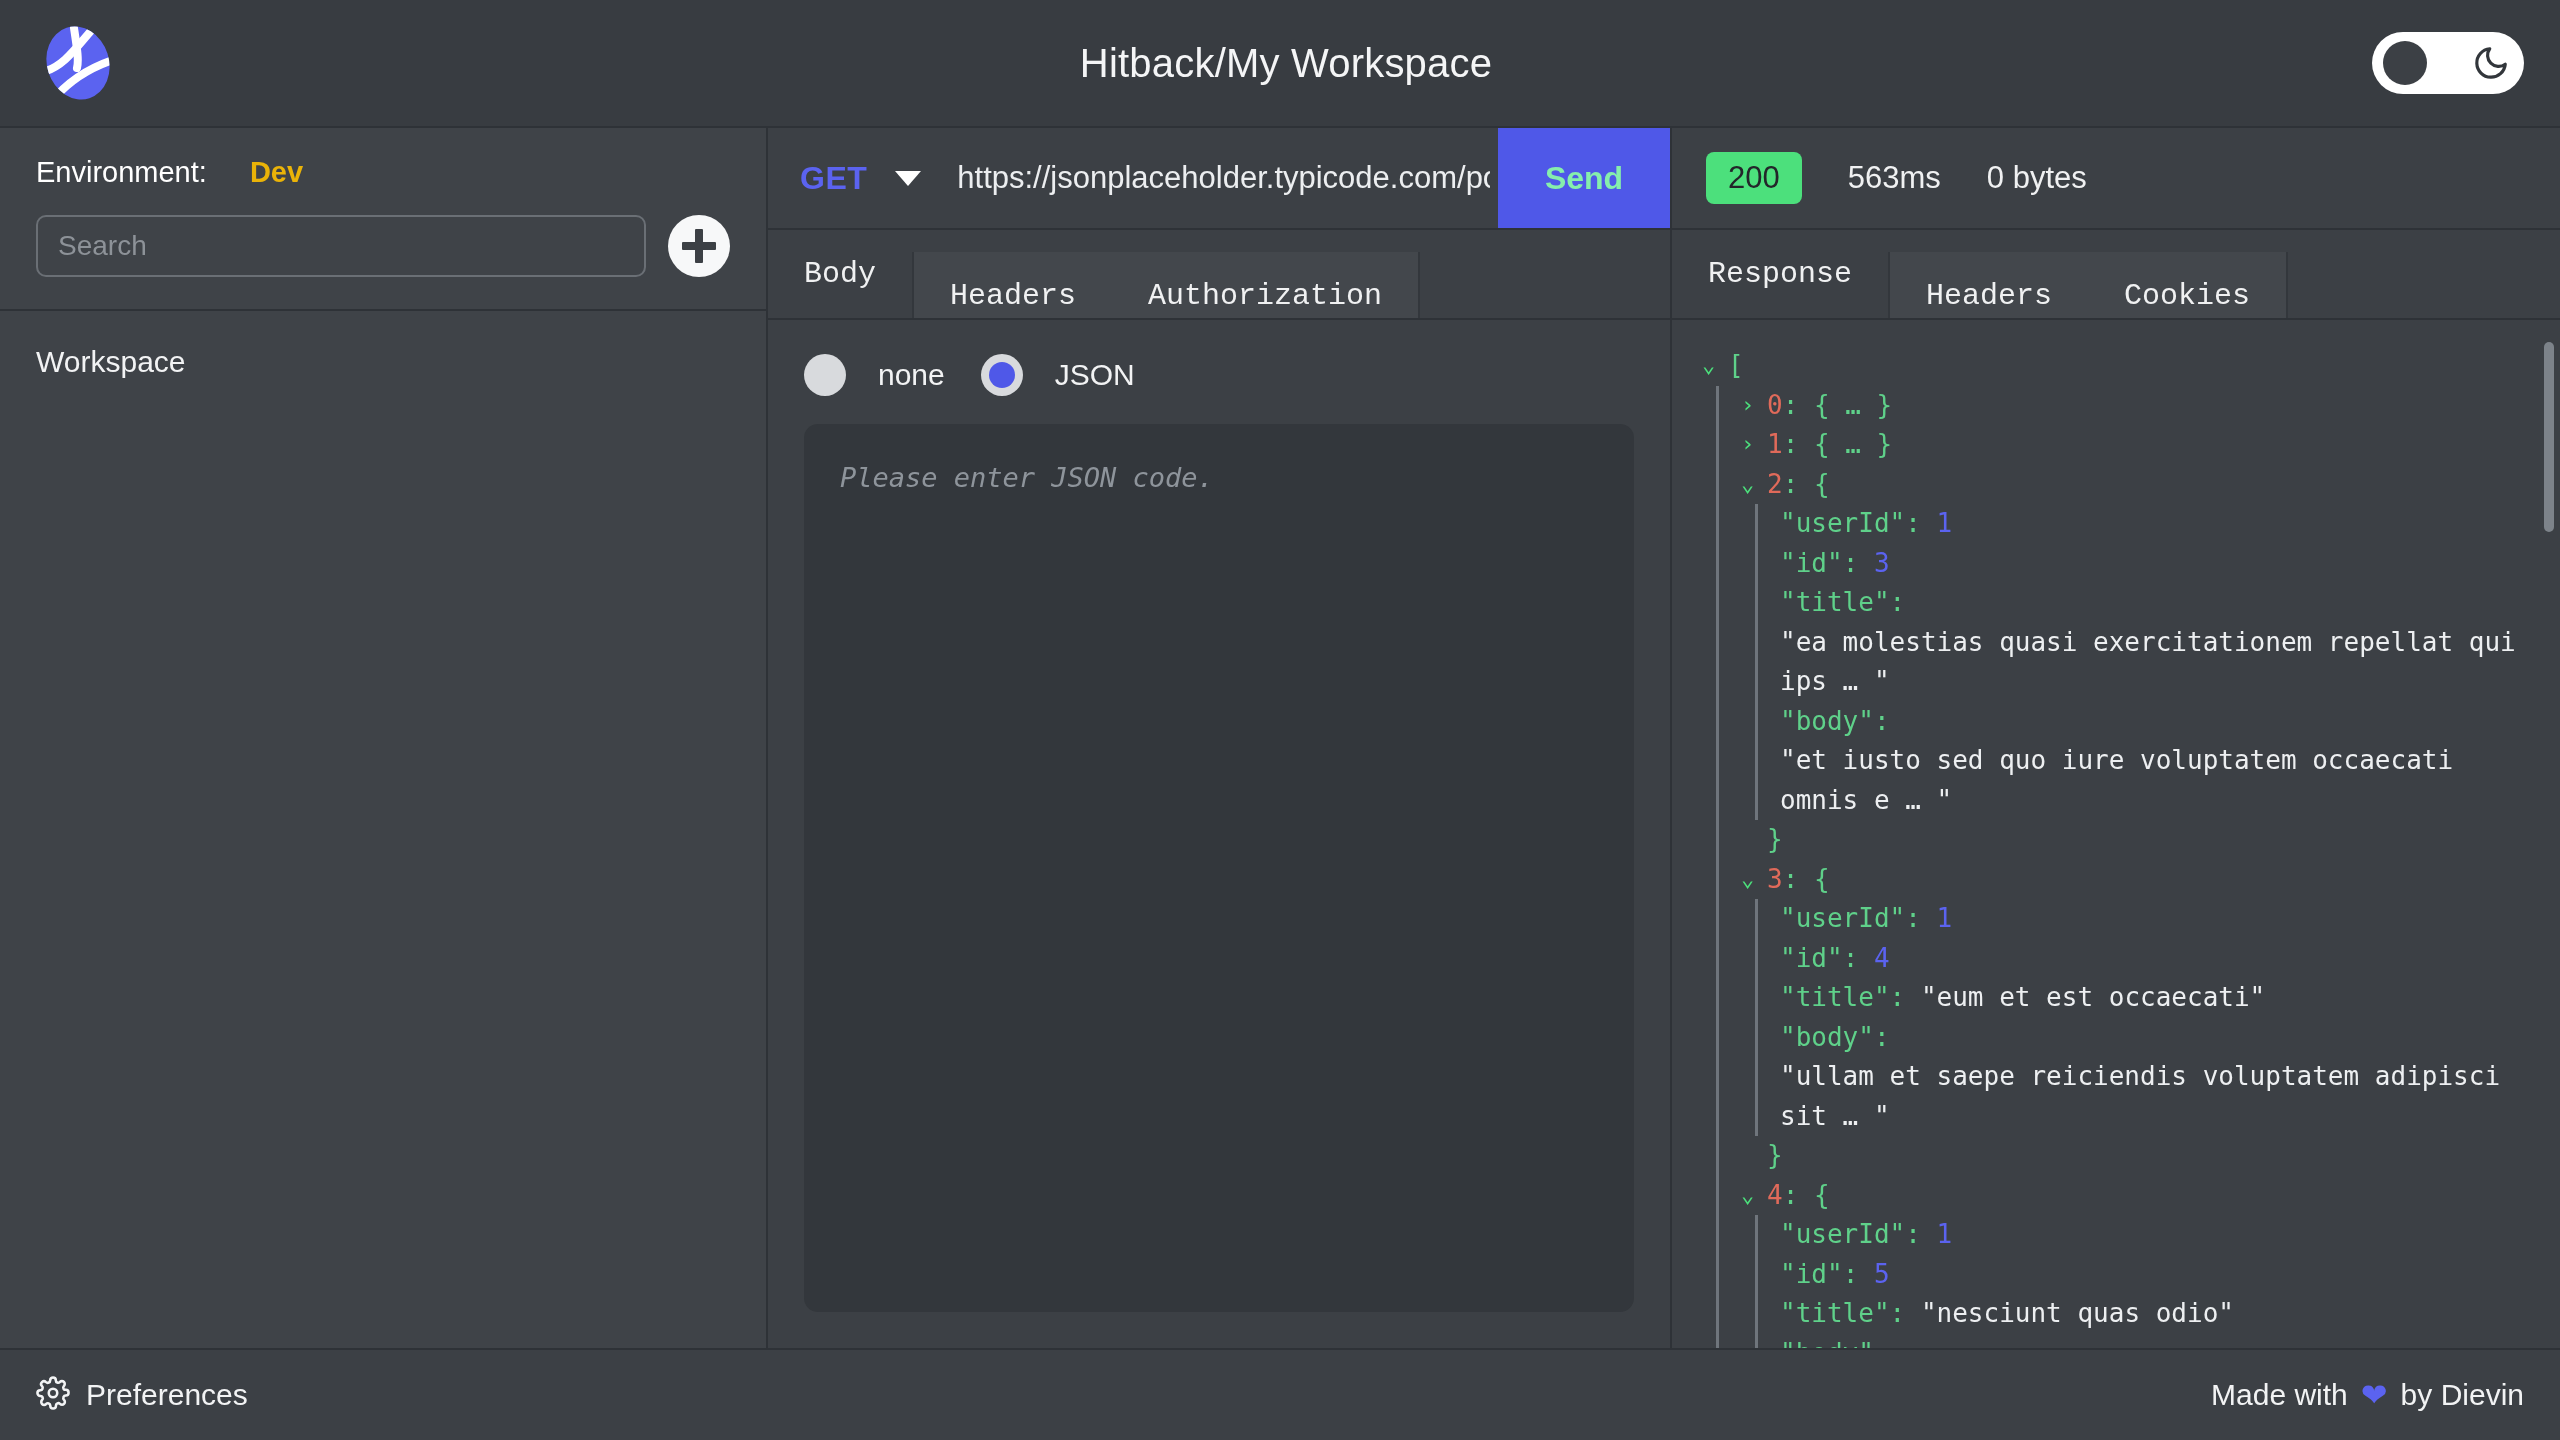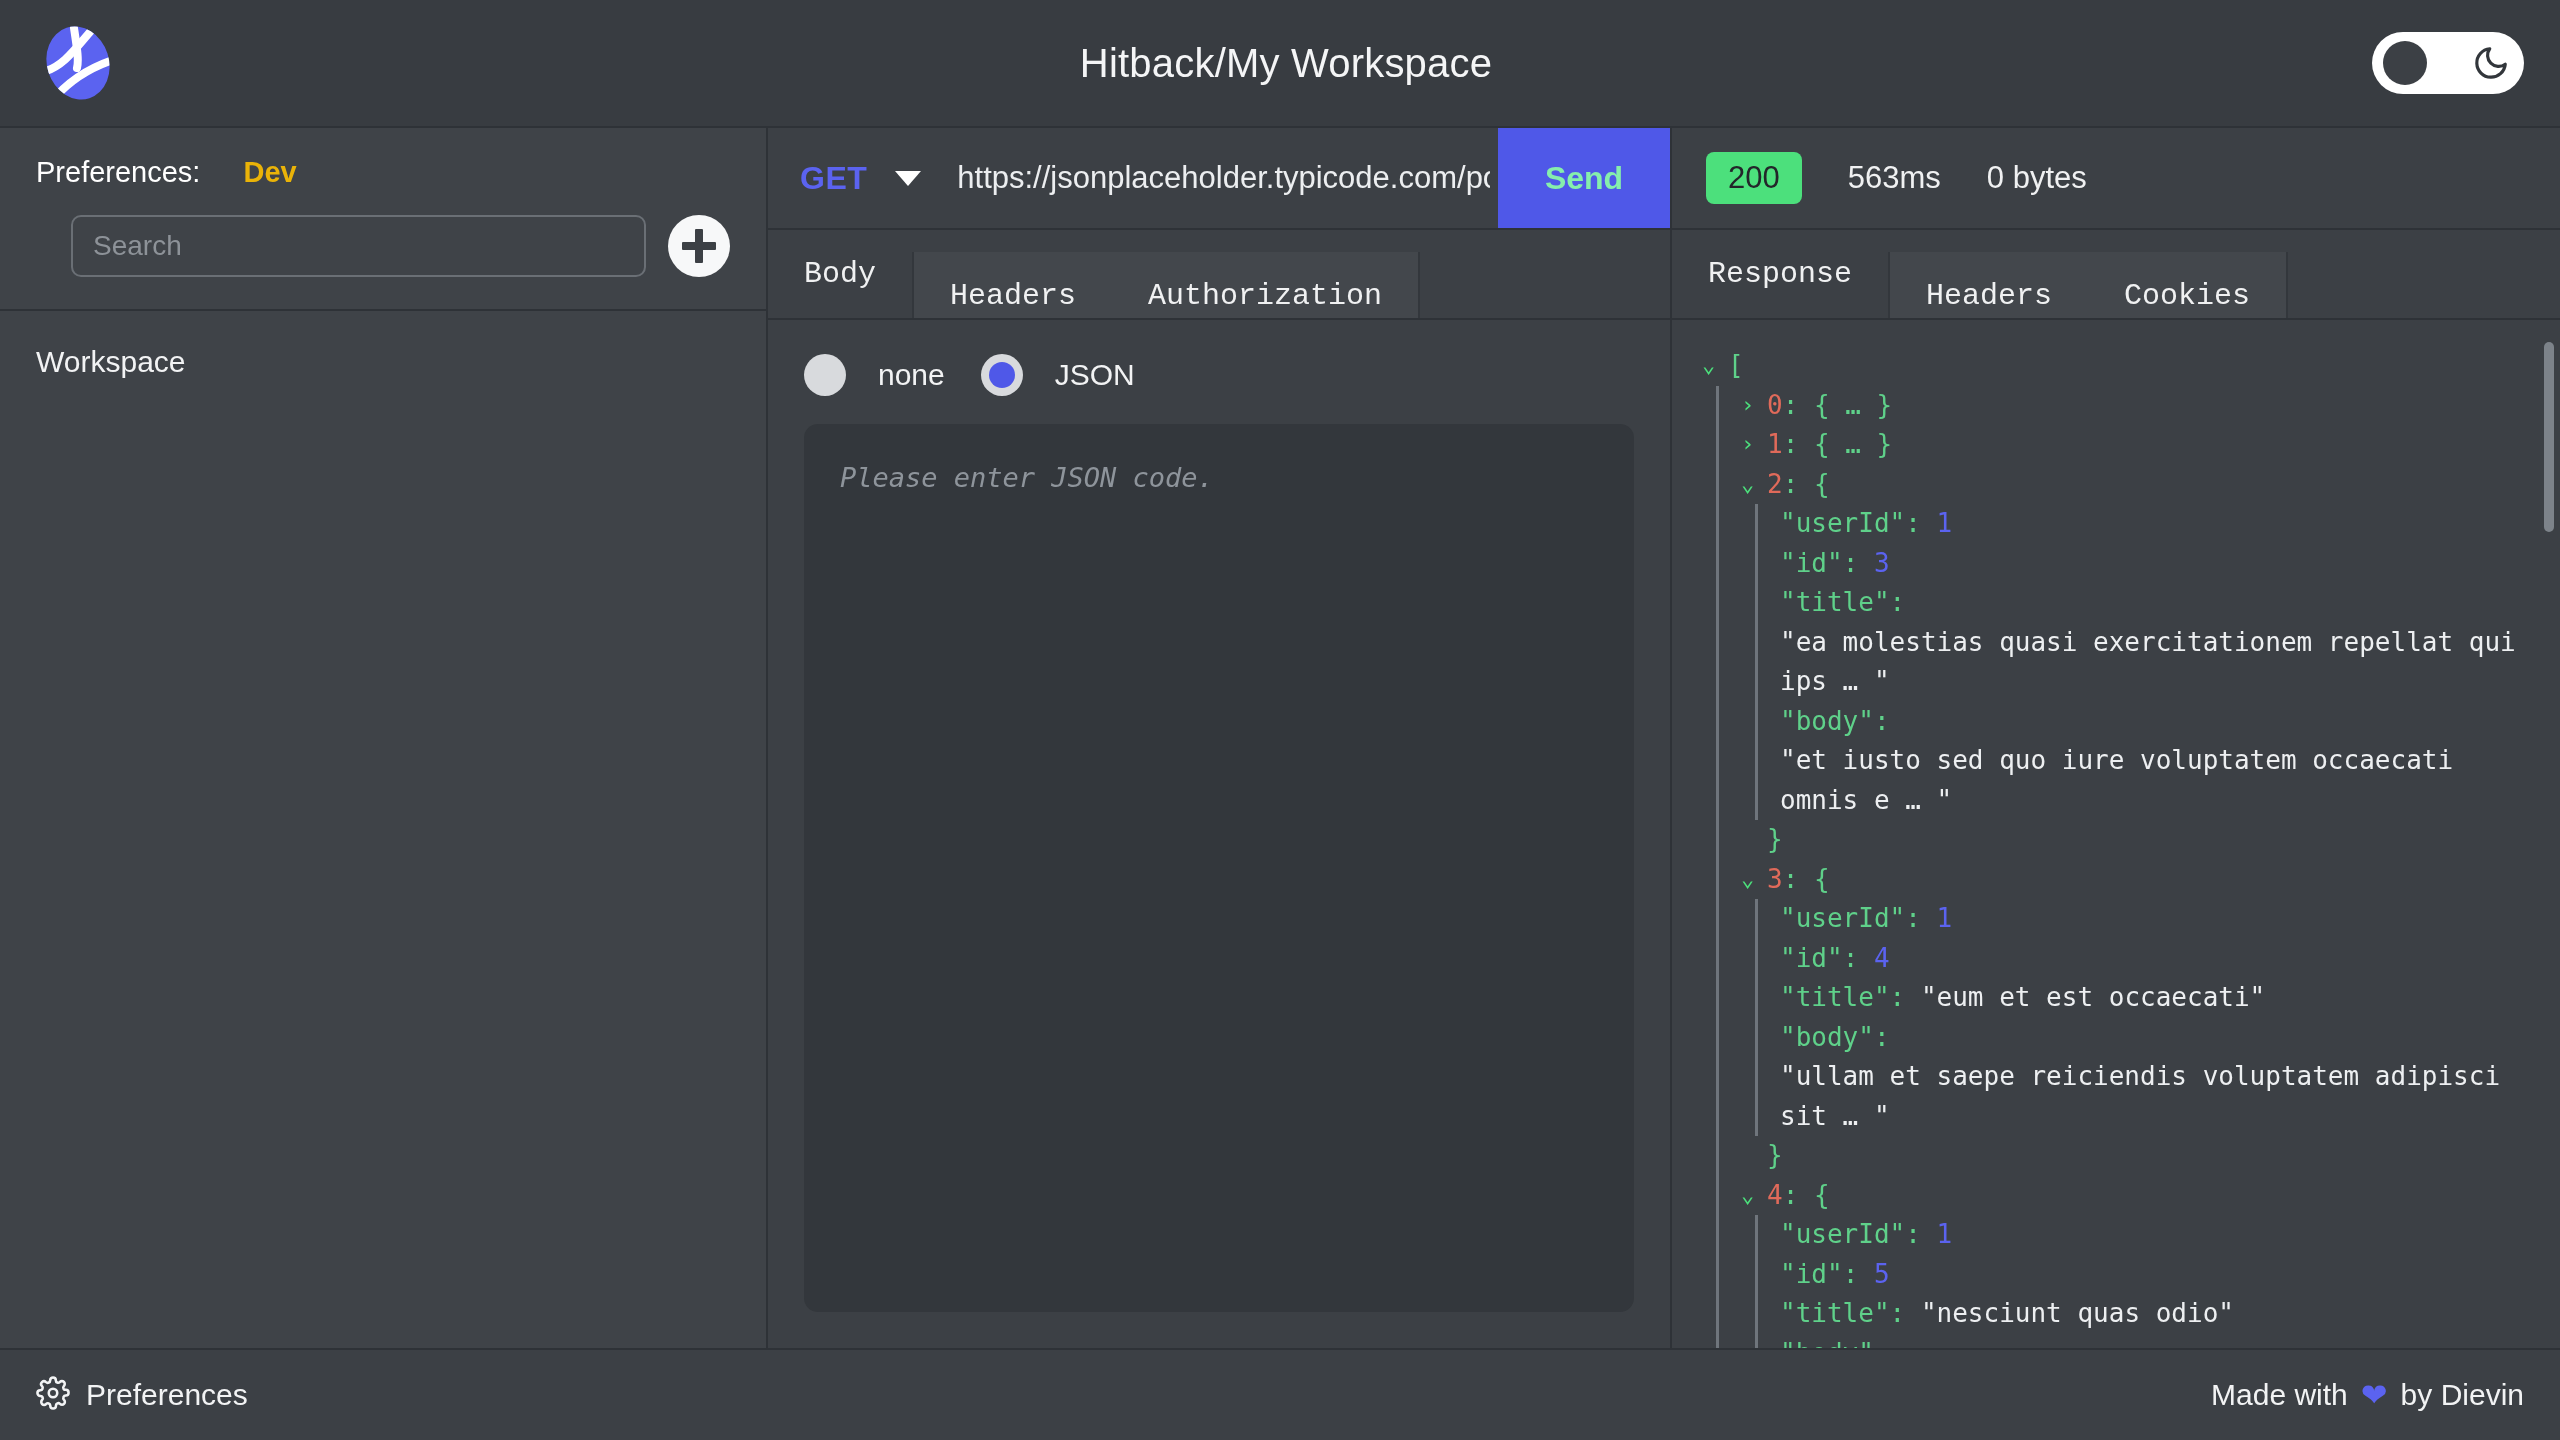--- a/index.html
+++ b/index.html
@@ -46,21 +46,21 @@
     display: flex; flex-direction: column;
   }
   .sidebar-top { padding: 28px 36px 32px 36px; border-bottom: 2px solid #2e3237; }
   .env-line { font-size: 29px; color: #ffffff; margin-bottom: 26px; }
   .env-value { color: #eab308; font-weight: 700; margin-left: 35px; }
   .search-row { display: flex; align-items: center; gap: 22px; }
   .search-input {
     flex: 1; height: 62px; background: transparent;
     border: 2px solid #6a6f75; border-radius: 10px;
     color: #e6e8ea; font-size: 28px; padding: 0 20px;
-    font-family: "Liberation Sans", sans-serif; outline: none; margin-left: 35px;
+    font-family: "Liberation Sans", sans-serif; outline: none;
   }
   .search-input::placeholder { color: #8d9298; }
   .add-btn {
     width: 62px; height: 62px; min-width: 62px; border-radius: 50%;
     background: #f7f8f9; border: none; cursor: pointer;
     display: flex; align-items: center; justify-content: center;
   }
   .add-btn .plus { position: relative; width: 34px; height: 34px; }
   .add-btn .plus::before, .add-btn .plus::after {
     content: ""; position: absolute; background: #3c4045; border-radius: 1px;
@@ -192,21 +192,21 @@
         </svg>
       </div>
     </div>
   </div>
 
   <div class="main">
 
     <div class="sidebar">
       <div class="sidebar-top">
         <div class="env-line">
-          <span>Preferences:</span>
+          <span>Environment:</span>
           <span class="env-value">Dev</span>
         </div>
         <div class="search-row">
           <input class="search-input" type="text" placeholder="Search" style="">
           <button class="add-btn">
             <span class="plus"></span>
           </button>
         </div>
       </div>
       <div class="sidebar-body">

